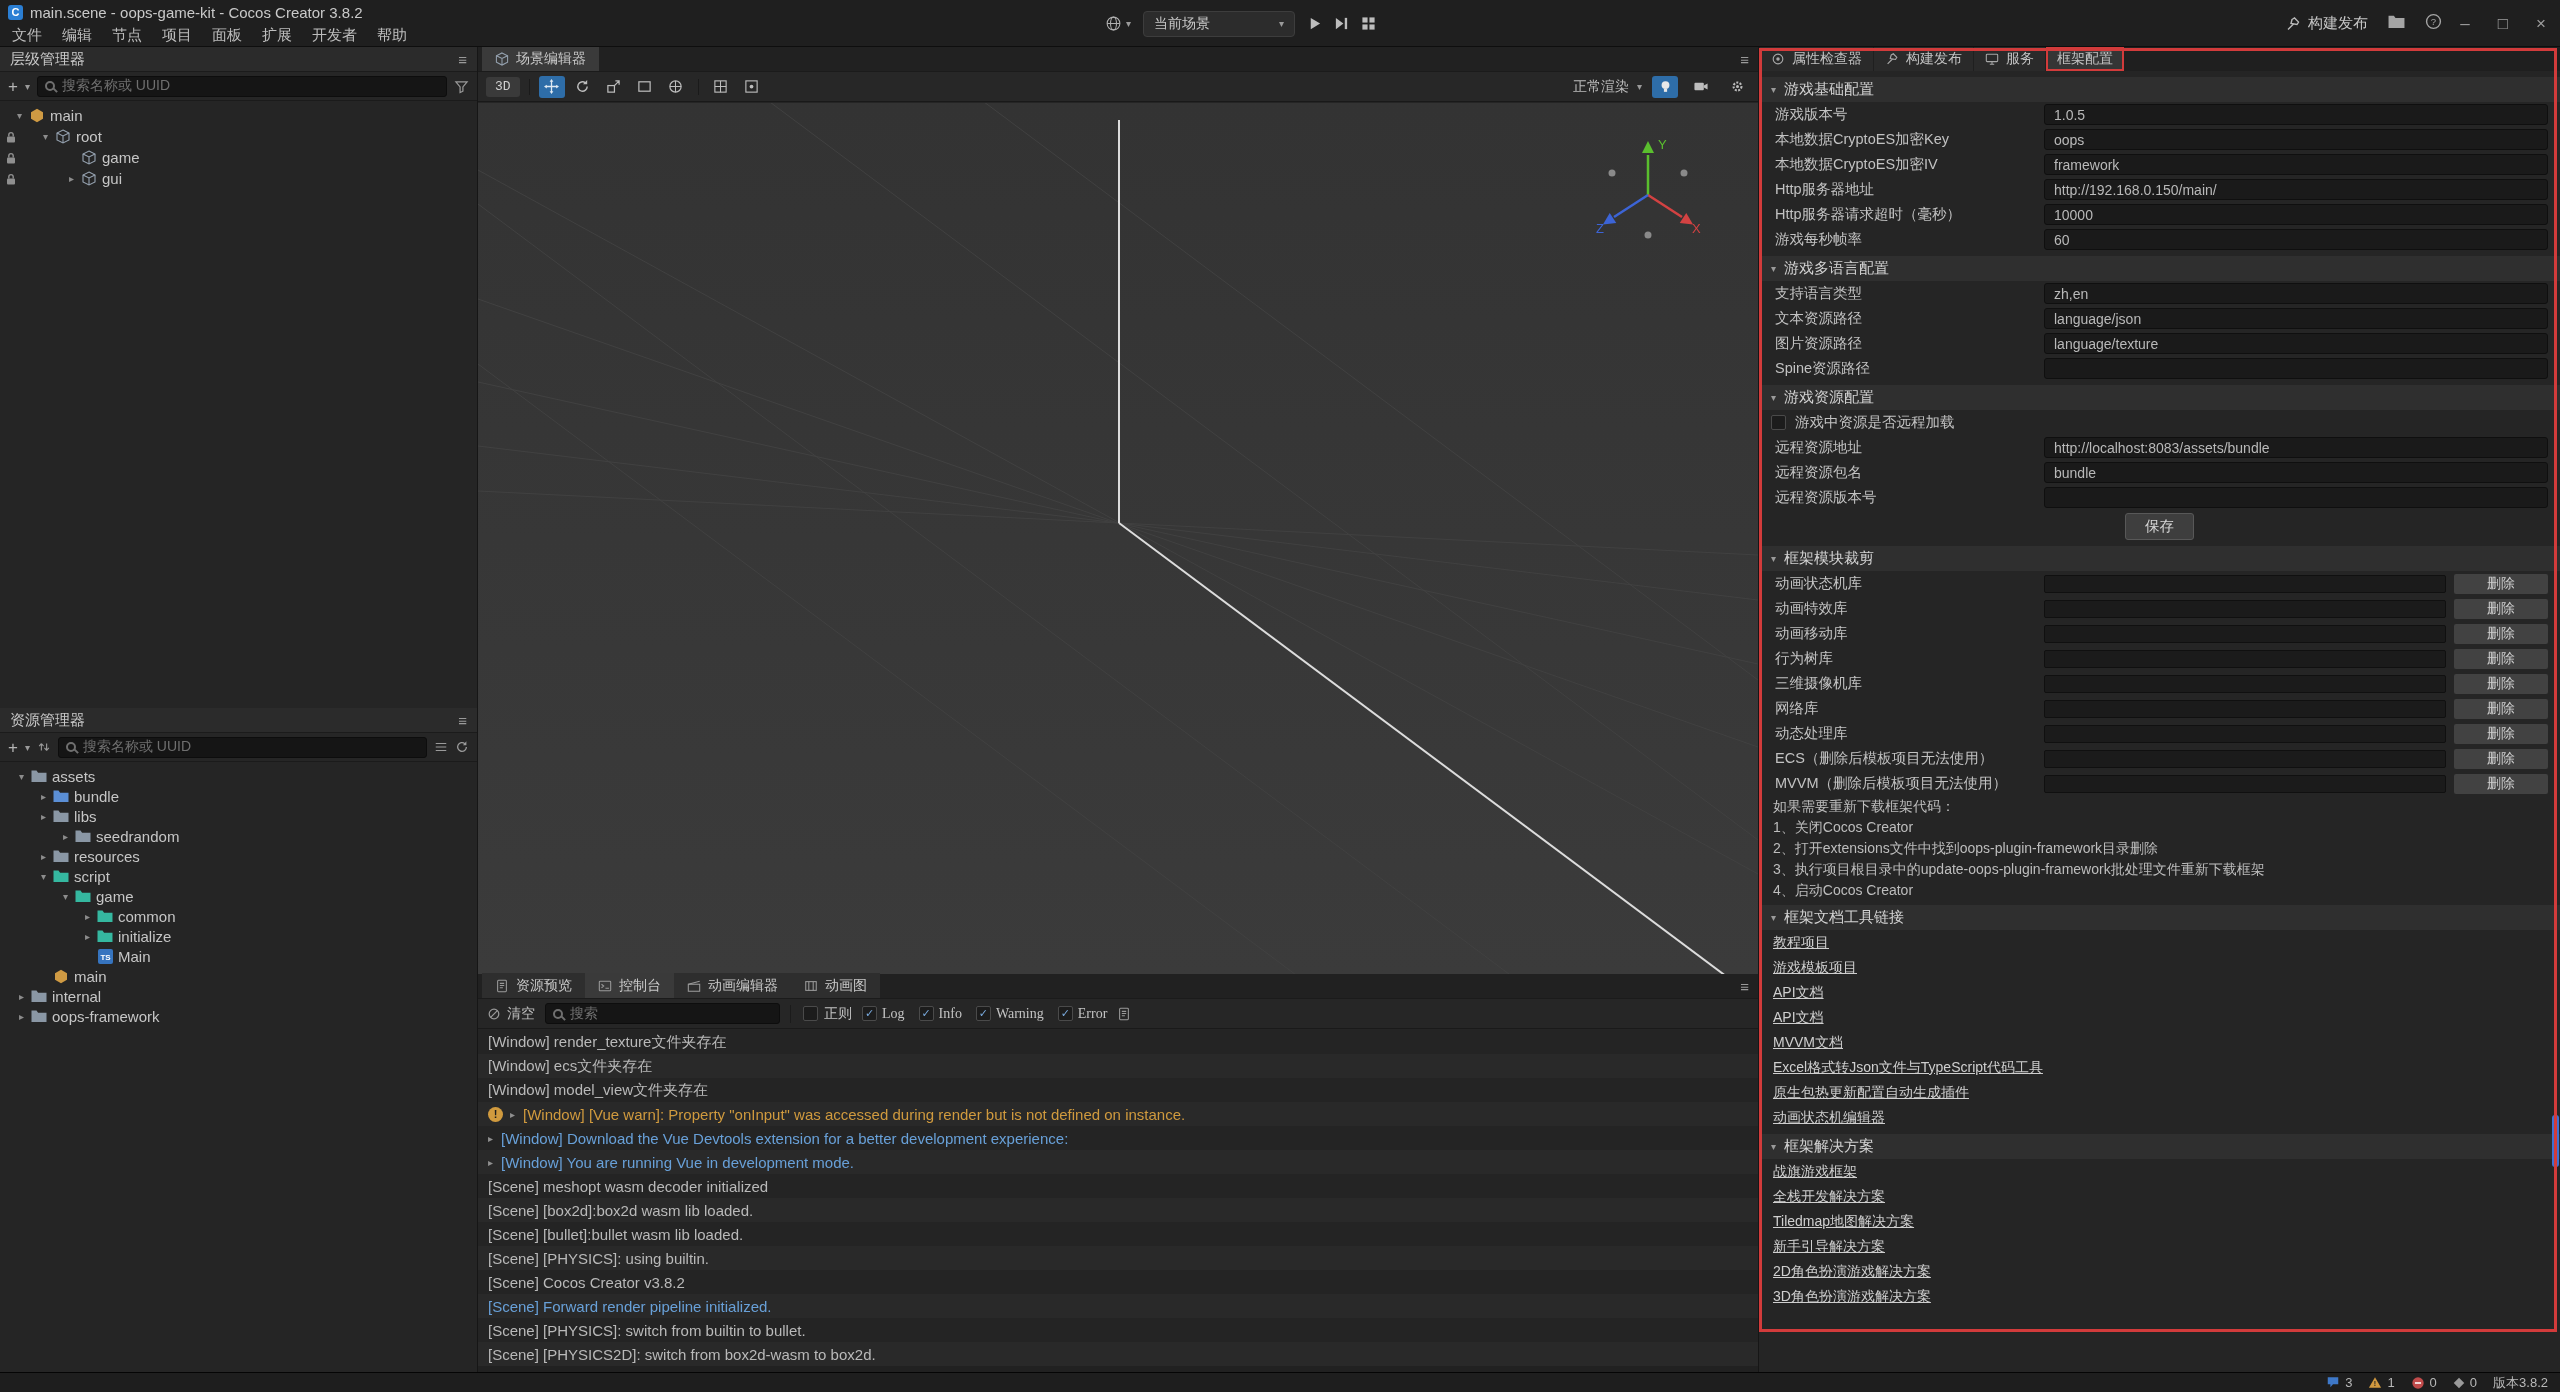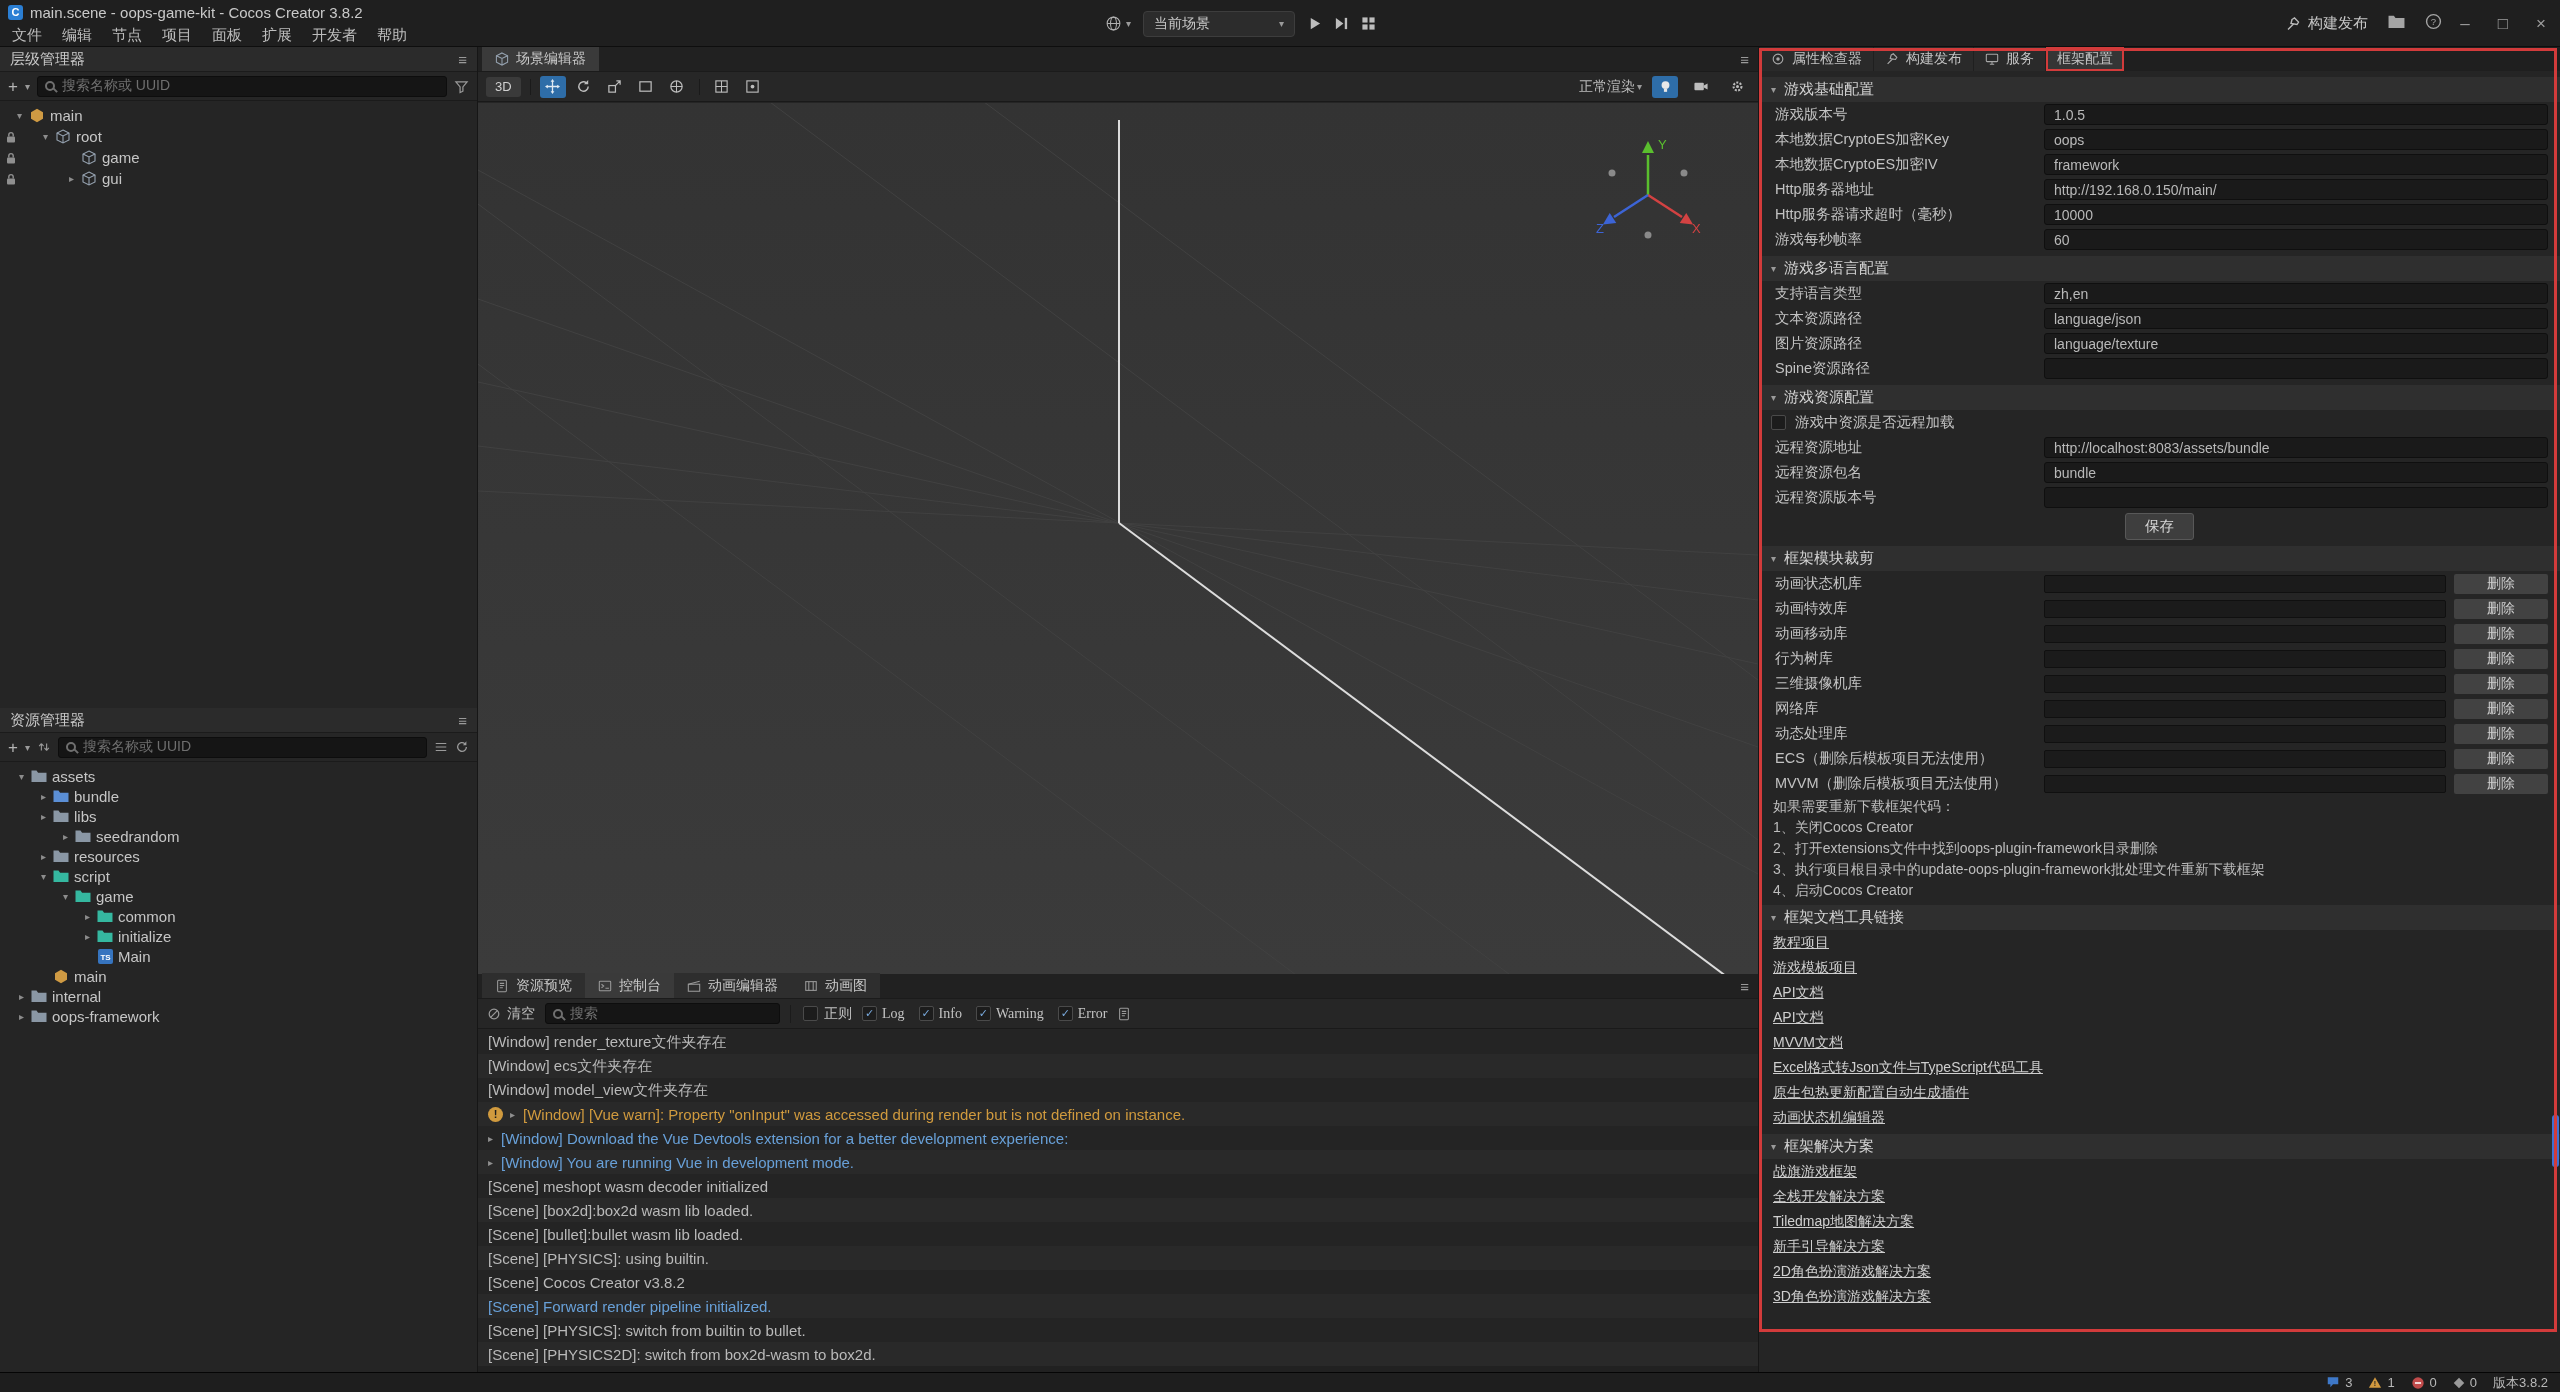--- a/index.html
+++ b/index.html
@@ -53,26 +53,26 @@
   
   .ptabs { height:25px; background:#212121; display:flex; align-items:flex-end; padding-left:4px; position:relative;
            border-bottom:1px solid #1b1b1b; }
   .ptab { height:25px; background:#2e2e2e; display:flex; align-items:center; gap:7px; padding:0 13px;
           font-size:14px; color:#c8c8c8; }
   .ptab.active { background:#3a3a3a; }
   .ptabs .hamb { position:absolute; right:9px; top:4px; }
   .scene-toolbar { height:30px; background:#272727; display:flex; align-items:center; padding:0 8px; gap:5px;
                    border-bottom:1px solid #191919; }
   .mode3d { height:20px; padding:0 9px; background:#3a3a3a; border-radius:3px; font-size:13px; color:#d0d0d0;
-            display:flex; align-items:center; }
+            display:flex; align-items:center;font-family:Liberation Mono, monospace; }
   .tbtn { height:22px; min-width:26px; border-radius:3px; display:flex; align-items:center; justify-content:center; }
   .tbtn.active { background:#2e6da8; }
   .vsep { width:1px; height:16px; background:#1a1a1a; margin:0 4px; }
   .st-right { margin-left:auto; display:flex; align-items:center; gap:10px; }
-  .render-mode { font-size:14px; color:#bdbdbd; display:flex; gap:2px; align-items:center; }
+  .render-mode { font-size:14px; color:#bdbdbd; display:flex; gap:8px; align-items:center; }
   .viewport { position:absolute; top:56px; left:0; right:0; bottom:0; overflow:hidden;
               background:linear-gradient(#333333,#3b3b3b); }
   .gizmo { position:absolute; right:50px; top:28px; }
 
   
   .ctoolbar { height:30px; display:flex; align-items:center; gap:10px; padding:0 9px;
               background:#262626; border-bottom:1px solid #1a1a1a; }
   .clear { display:flex; gap:6px; align-items:center; color:#bdbdbd; font-size:14px; }
   .csearch { width:235px; flex:none; }
   .creg { display:flex; gap:6px; align-items:center; padding-left:12px; border-left:1px solid #1b1b1b;

